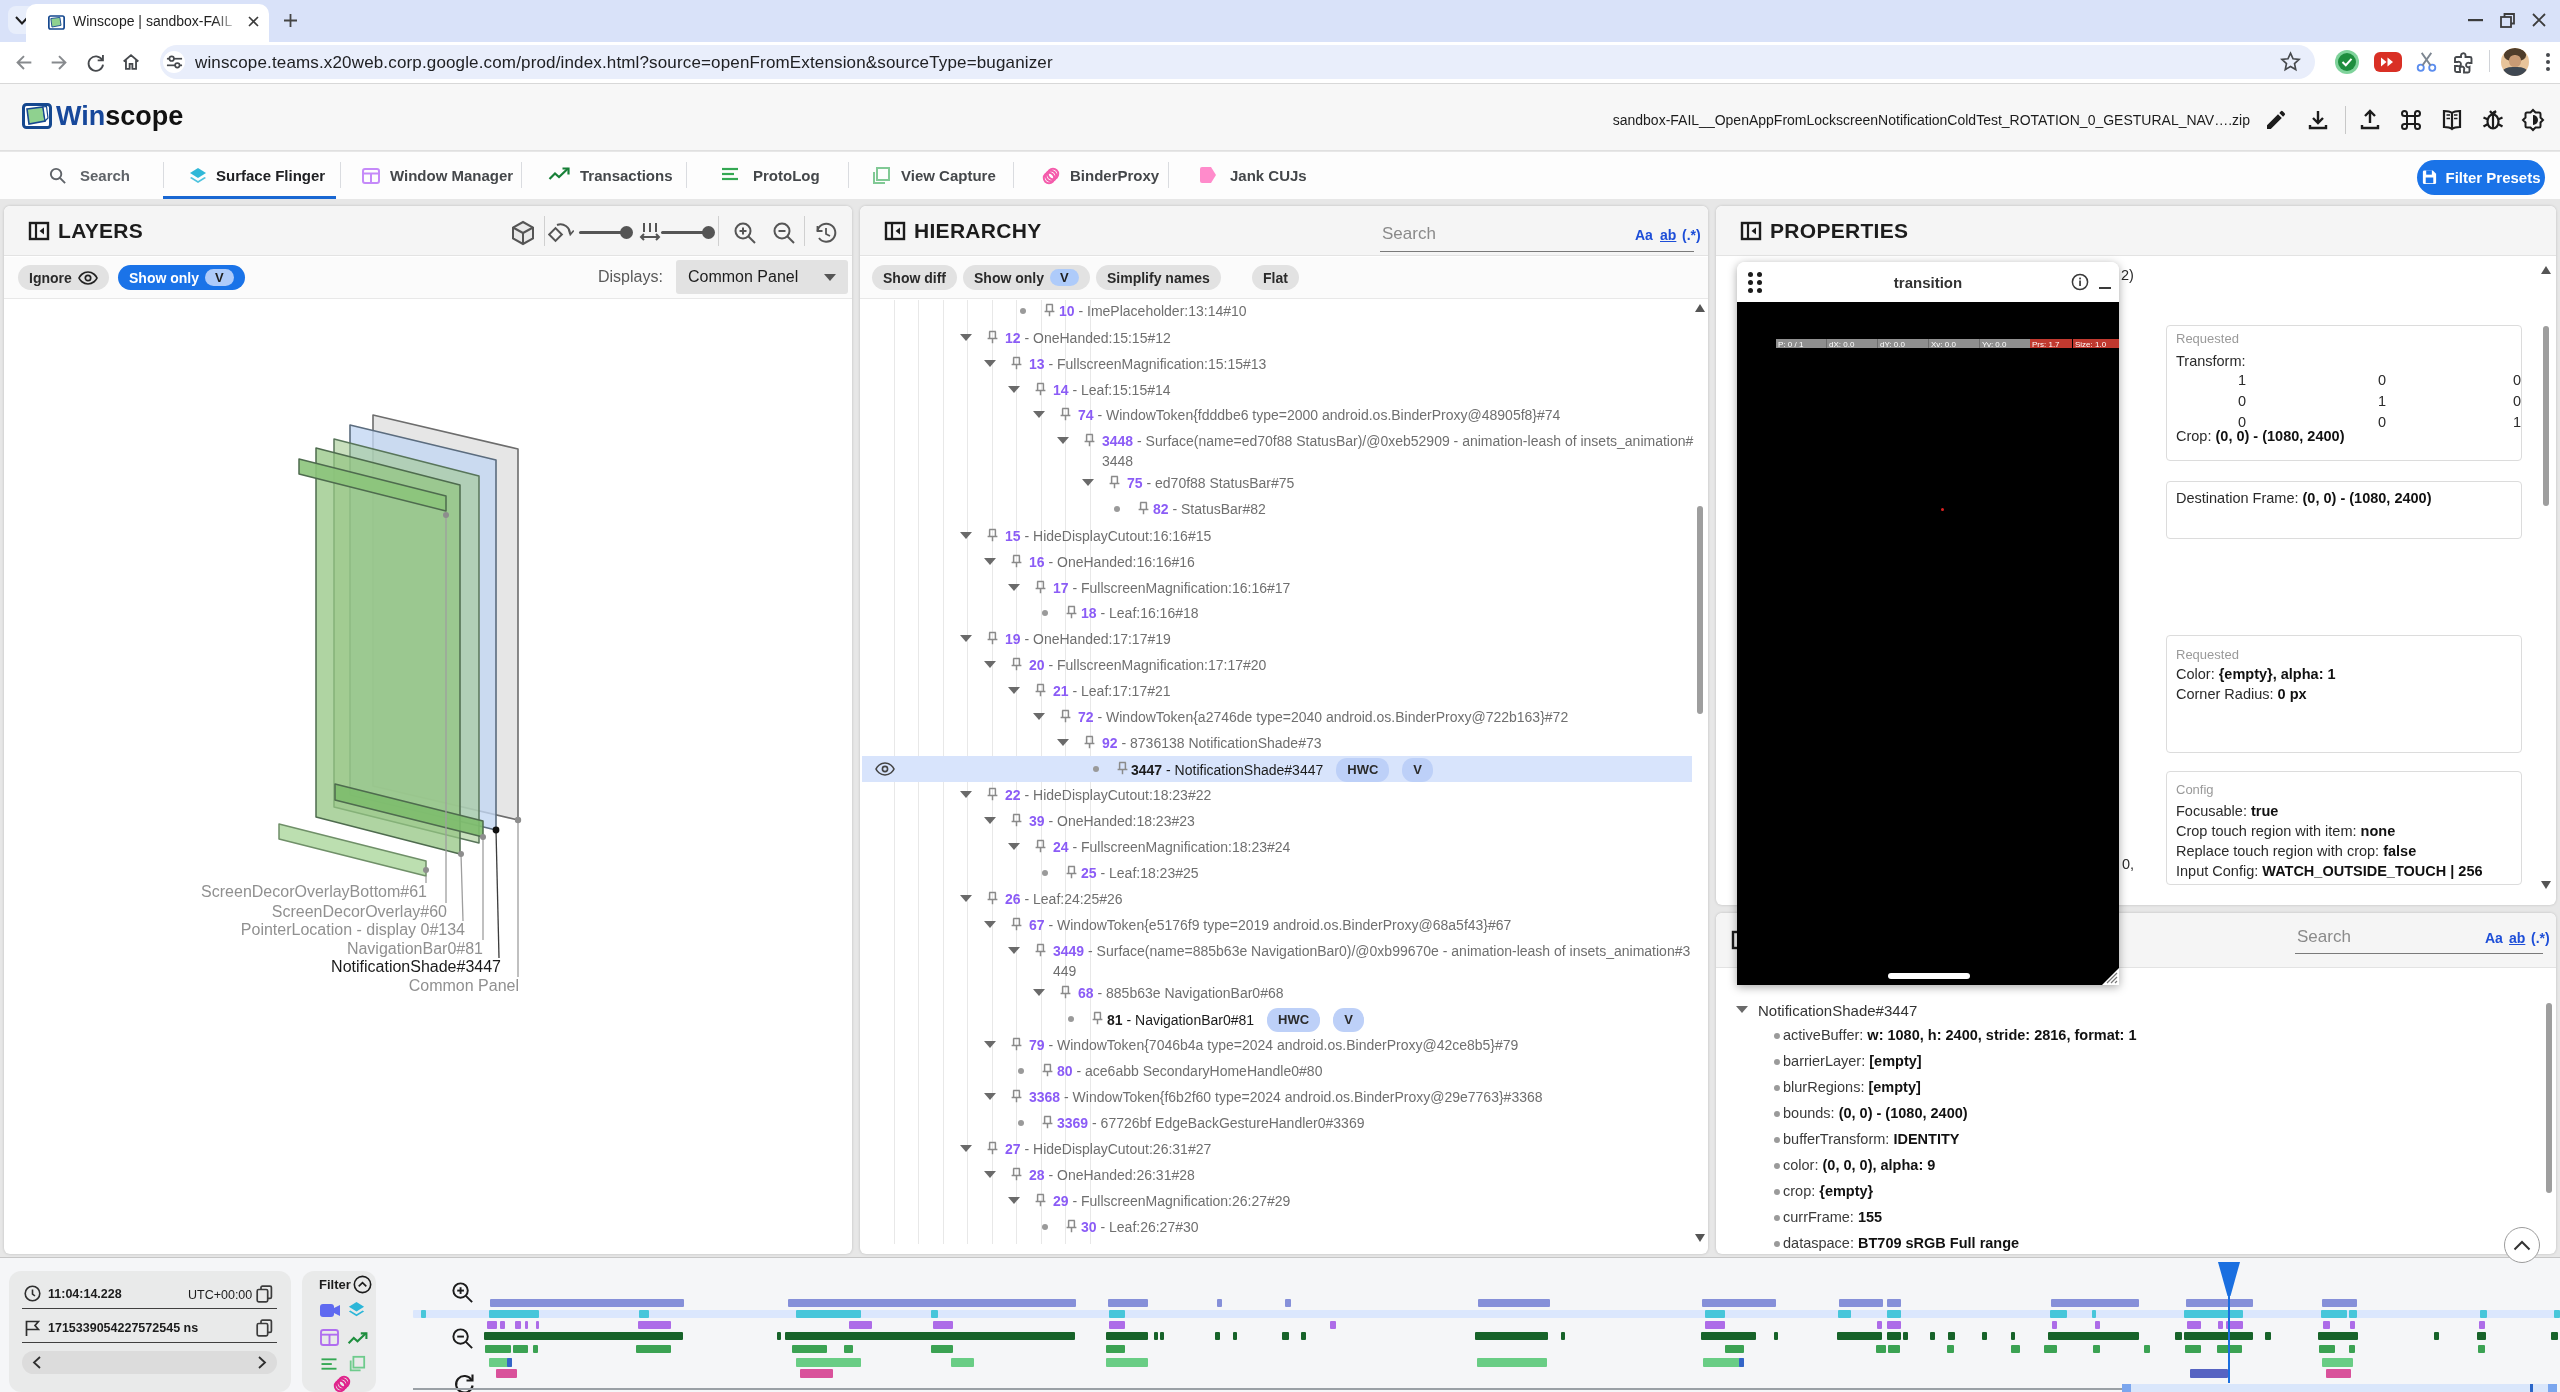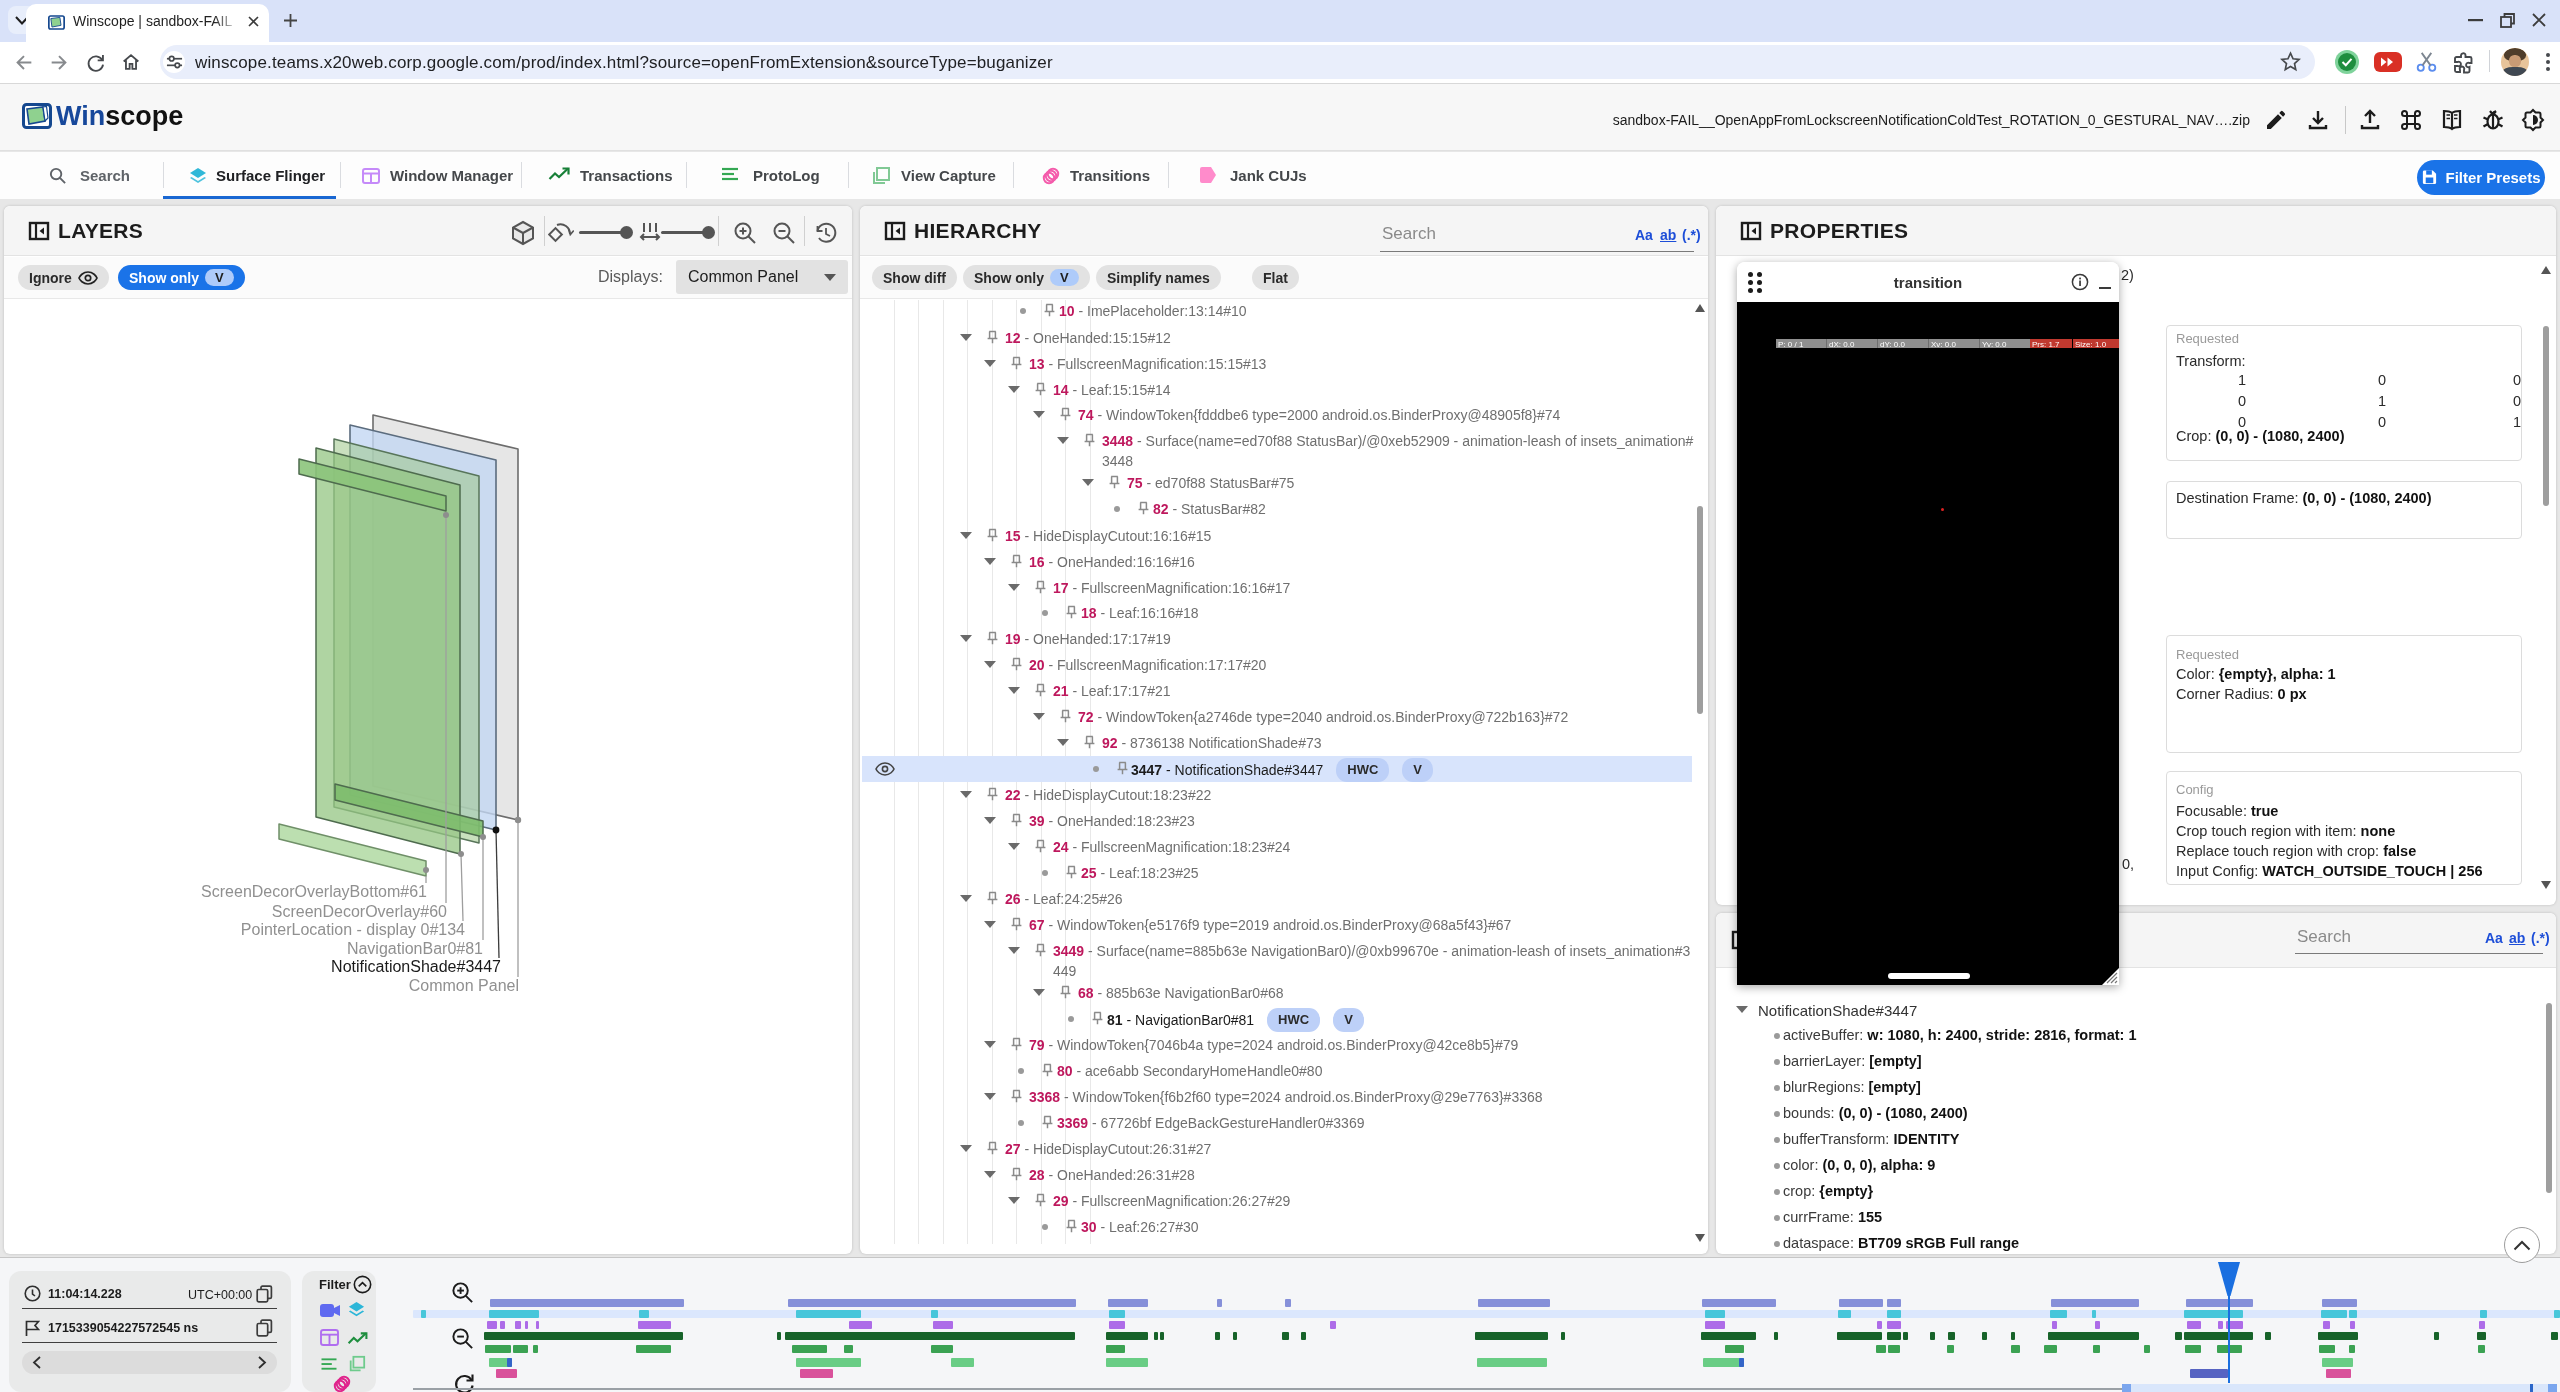--- a/index.html
+++ b/index.html
@@ -27,21 +27,21 @@
 .phead{position:absolute;left:0;top:0;right:0;height:50px;background:#f5f5f5;border-bottom:1px solid #e3e3e3;border-radius:6px 6px 0 0;display:flex;align-items:center}
 .ptitle{font-size:21px;font-weight:bold;color:#1c1c1c;letter-spacing:.3px;margin-left:8px}
 .pchips{position:absolute;left:0;top:51px;right:0;height:42px;background:#fbfbfb;border-bottom:1px solid #e8e8e8}
 .chip{position:absolute;top:8px;height:25px;border-radius:13px;background:#e2e2e2;color:#2a2a2a;font-size:14px;font-weight:bold;display:flex;align-items:center;padding:0 11px;gap:6px}
 .vpill{background:#aecbfa;border-radius:11px;font-size:13px;font-weight:bold;color:#1f1f1f;padding:1px 10px}
 #treewrap{position:absolute;left:0;top:94px;right:0;bottom:2px;overflow:hidden}
 .guide{position:absolute;top:0;bottom:8px;width:1px;background:#e8e8e8}
 .tri{position:absolute;width:0;height:0;border-left:6px solid transparent;border-right:6px solid transparent;border-top:7px solid #6a6a6a}
 .dot{position:absolute;width:6px;height:6px;border-radius:50%;background:#9a9a9a}
 .trtxt{position:absolute;font-size:14px;color:#6f6f6f;line-height:20px}
-.trtxt .num{font-weight:bold;color:#be185d}
+.trtxt .num{font-weight:bold;color:#8b5cf6}
 .t-sel{color:#1b1b1b}
 .t-sel .num{color:#1b1b1b}
 .selrow{position:absolute;left:2px;width:830px;height:26px;background:#d8e4fc}
 .pill{display:inline-block;background:#bdd0f8;color:#2b2b2b;border-radius:11px;padding:2px 11px;font-size:13px;font-weight:bold;margin-left:13px;position:relative;top:-1px}
 .srch{position:absolute;font-size:17px;color:#8a8a8a}
 .srchline{position:absolute;height:1px;background:#7a7a7a}
 .srchic{position:absolute;font-size:14px;color:#1d4ed8;font-weight:bold}
 .pbox{position:absolute;border:1px solid #dcdcdc;border-radius:4px;background:#fff}
 .plab{position:absolute;font-size:13px;color:#9a9a9a}
 .ptxt{position:absolute;font-size:14.5px;color:#2a2a2a;white-space:nowrap}
@@ -212,21 +212,21 @@
 <div class="abs" style="left:871px;top:166px"><svg width="20" height="20" viewBox="0 0 20 20">
       <rect x="6" y="2" width="12" height="12" fill="none" stroke="#81c995" stroke-width="2"></rect>
       <path d="M3 6 v11 h11" fill="none" stroke="#81c995" stroke-width="2"></path>
     </svg></div>
 <div class="nav" style="left:901px;color:#44474a">View Capture</div>
 <div class="abs" style="left:1041px;top:166px"><svg width="20" height="20" viewBox="0 0 20 20">
       <circle cx="8" cy="12" r="5.2" fill="none" stroke="#f45bab" stroke-width="2"></circle>
       <circle cx="10" cy="10" r="5.2" fill="none" stroke="#f45bab" stroke-width="2"></circle>
       <circle cx="12" cy="8" r="5.2" fill="none" stroke="#f45bab" stroke-width="2"></circle>
     </svg></div>
-<div class="nav" style="left:1070px;color:#44474a">Transitions</div>
+<div class="nav" style="left:1070px;color:#44474a">BinderProxy</div>
 <div class="abs" style="left:1198px;top:166px"><svg width="20" height="18" viewBox="0 0 20 18">
       <path d="M2 3 a2 2 0 0 1 2-2 h9 l5 8 -5 8 h-9 a2 2 0 0 1 -2-2 z" fill="#ff8bcb"></path>
     </svg></div>
 <div class="nav" style="left:1230px;color:#44474a">Jank CUJs</div>
 <div class="nsep" style="left:163px"></div>
 <div class="nsep" style="left:340px"></div>
 <div class="nsep" style="left:521px"></div>
 <div class="nsep" style="left:686px"></div>
 <div class="nsep" style="left:848px"></div>
 <div class="nsep" style="left:1013px"></div>

